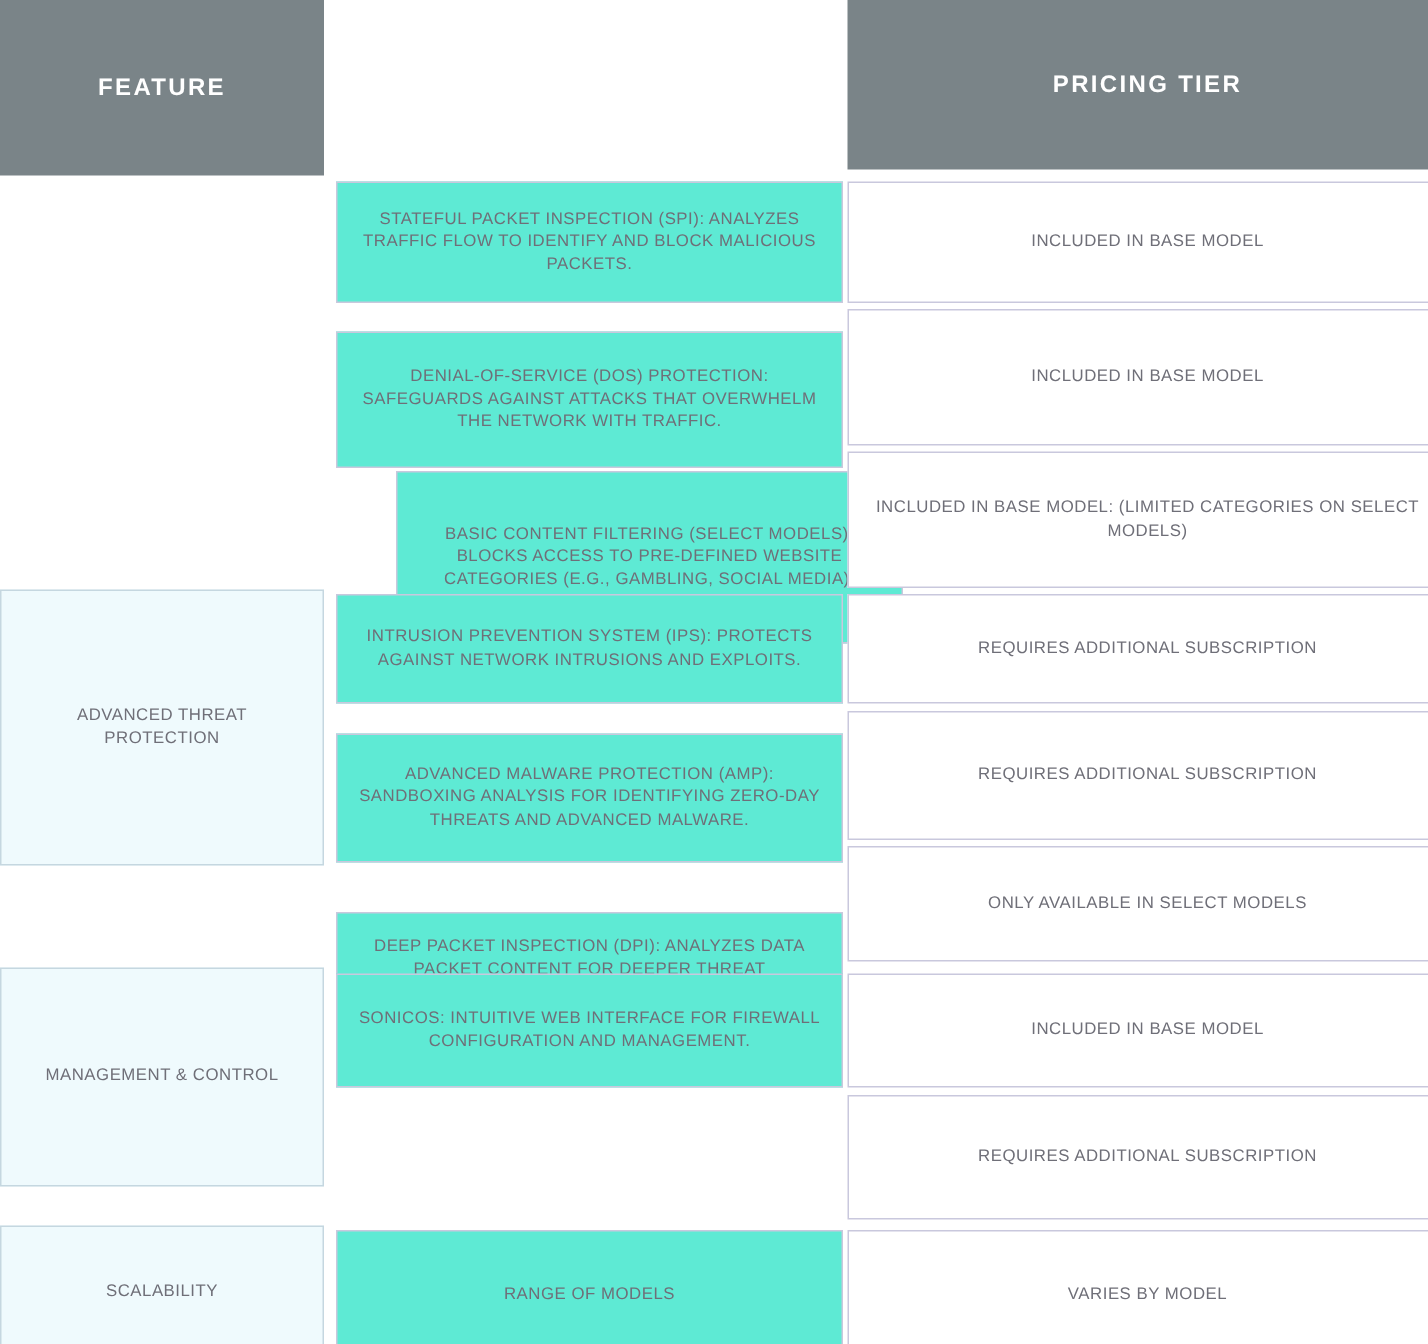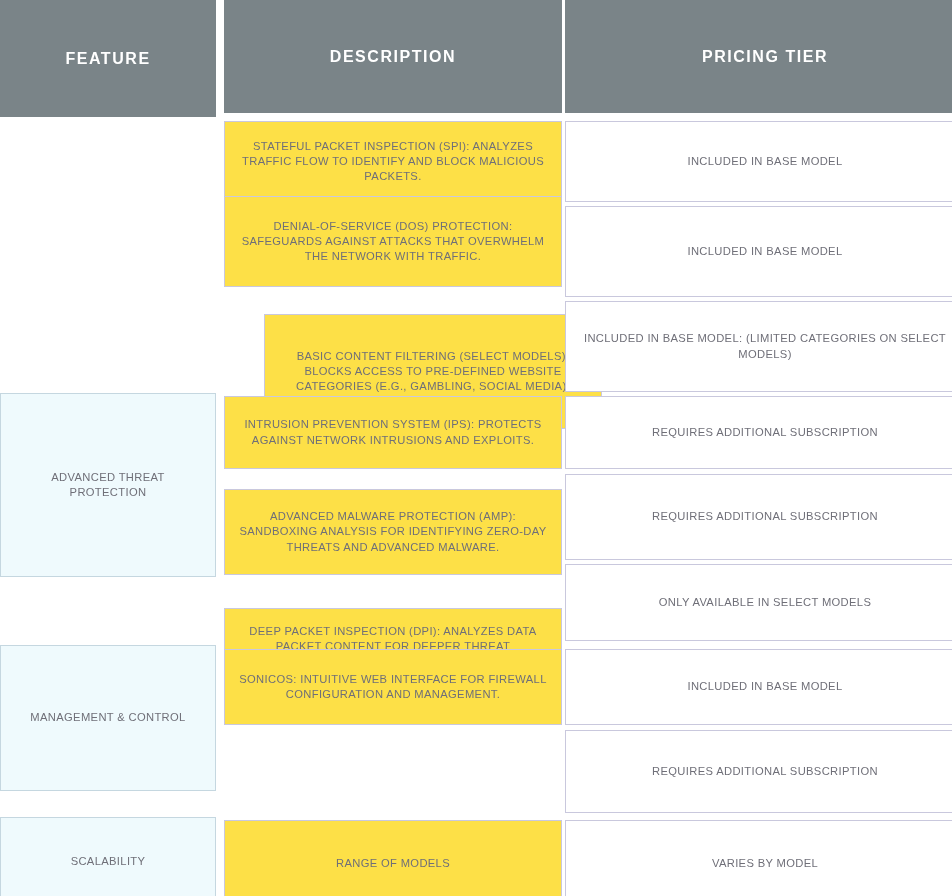--- a/index.html
+++ b/index.html
@@ -27,56 +27,53 @@
     border:1px solid #c9c8dd;
     display:flex;align-items:center;justify-content:center;
     text-align:center;
     color:#6f6f78;font-size:11.2px;letter-spacing:.35px;
     line-height:15.2px;text-transform:uppercase;
   }
   .feat-cell{
     left:0;width:216px;background:#effafd;border-color:#c5d7e0;
     padding:4px 14px;
   }
-  .desc-cell{left:224px;width:338px;background:#fde047;padding:6px 14px;}
+  .desc-cell{left:224px;width:338px;background:#5eead4;padding:6px 14px;}
   .price-cell{left:565px;width:400px;background:#ffffff;padding:6px 16px;}
 
   .cell .txt{display:block;max-width:100%;}
 
   
   .stray-z{
     position:absolute;right:23px;bottom:2px;
     font-size:11px;font-weight:bold;color:#2c2c2c;
     letter-spacing:0;text-transform:none;
   }
 </style>
 </head>
 <body>
 
 <div id="table">
 
   <div class="hdr hdr-feature">
     <span>FEATURE</span>
   </div>
-  <div class="hdr hdr-desc">
-    <span>DESCRIPTION</span>
-  </div>
   <div class="hdr hdr-price">
     <span>PRICING TIER</span>
   </div>
 
 
   <div class="cell desc-cell" style="top:121px;height:81px;">
     <span class="txt">STATEFUL PACKET INSPECTION (SPI): ANALYZES TRAFFIC FLOW TO IDENTIFY AND BLOCK MALICIOUS PACKETS.</span>
   </div>
   <div class="cell price-cell" style="top:121px;height:81px;">
     <span class="txt">INCLUDED IN BASE MODEL</span>
   </div>
 
-  <div class="cell desc-cell" style="top:196px;height:91px;">
+  <div class="cell desc-cell" style="top:221px;height:91px;">
     <span class="txt">DENIAL-OF-SERVICE (DOS) PROTECTION: SAFEGUARDS AGAINST ATTACKS THAT OVERWHELM THE NETWORK WITH TRAFFIC.</span>
   </div>
   <div class="cell price-cell" style="top:206px;height:91px;">
     <span class="txt">INCLUDED IN BASE MODEL</span>
   </div>
 
   <div class="cell desc-cell" style="top:314px;height:115px;margin-left:40px;">
     <span class="txt">BASIC CONTENT FILTERING (SELECT MODELS): BLOCKS ACCESS TO PRE-DEFINED WEBSITE CATEGORIES (E.G., GAMBLING, SOCIAL MEDIA).</span>
   </div>
   <div class="cell price-cell" style="top:301px;height:91px;">

